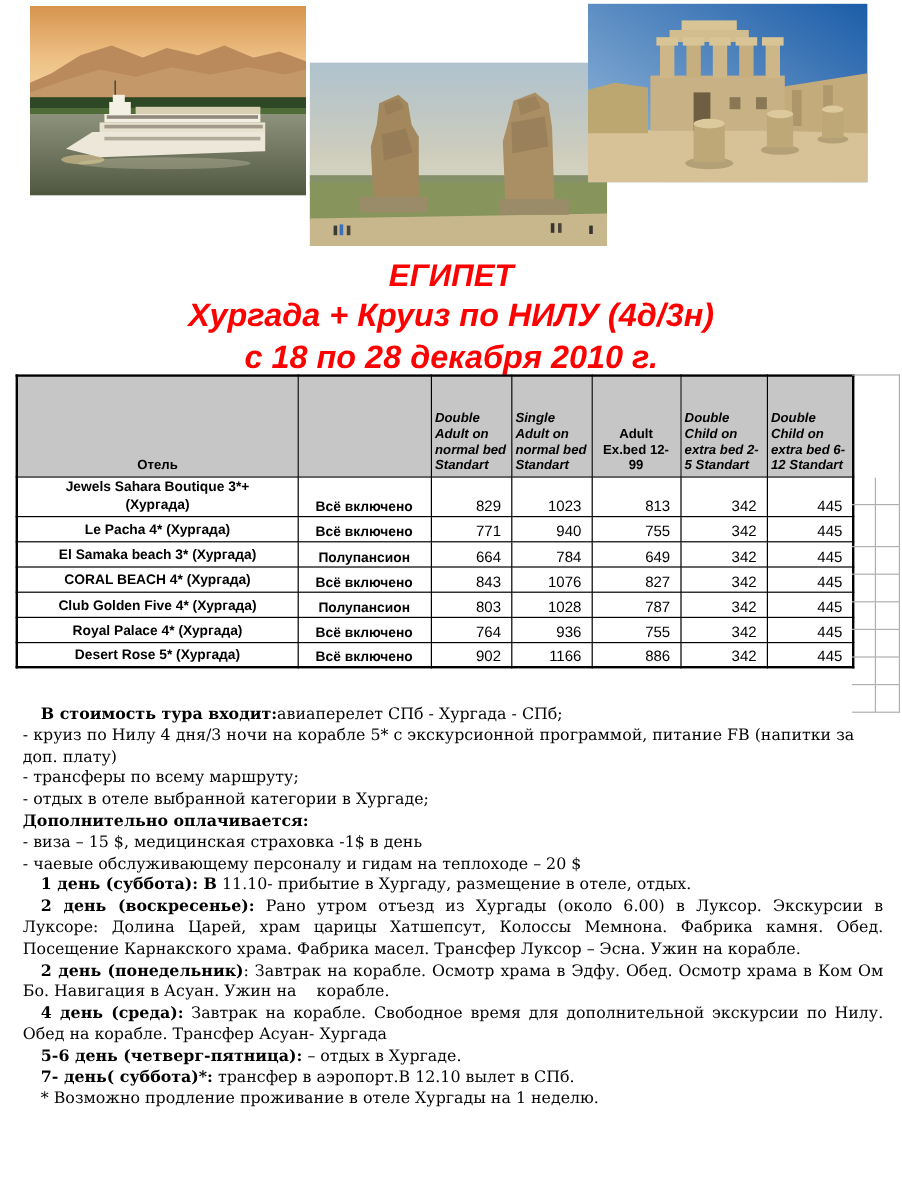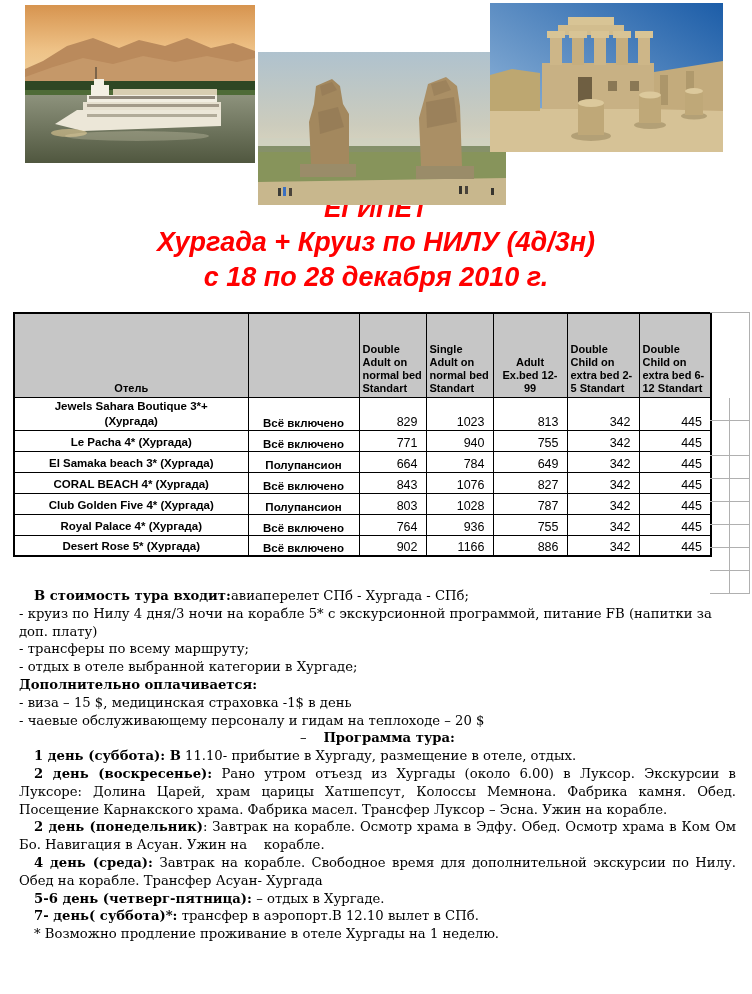--- a/index.html
+++ b/index.html
@@ -7,34 +7,34 @@
        font-family:"Liberation Sans",sans-serif;}
 
   
   .photo{position:absolute;}
   #photo1{left:25px;top:5px;width:230px;height:158px;z-index:1;}
   #photo2{left:258px;top:52px;width:248px;height:153px;z-index:2;}
   #photo3{left:490px;top:3px;width:233px;height:149px;z-index:3;}
   .photo svg{display:block;width:100%;height:100%;}
 
   
-  #title{position:absolute;left:0;top:192px;width:752px;text-align:center;
+  #title{position:absolute;left:0;top:213px;width:752px;text-align:center;
          font-style:italic;font-weight:bold;}
   #title .t1{font-size:26px;line-height:33px;}
   #title .t2{font-size:27px;line-height:35px;}
   #title .t3{font-size:27px;line-height:34px;}
 
   
   #price{position:absolute;left:13px;top:312px;width:697px;border-collapse:collapse;
          table-layout:fixed;border:2px solid #000;}
   #price th,#price td{border:1px solid #000;overflow:hidden;}
   #price thead th{background:#c6c6c6;font-size:11px;font-weight:bold;vertical-align:bottom;
                   padding:2px 3px;line-height:13px;}
   #price thead th.center{text-align:center;}
-  #price thead th.left{text-align:left;}
+  #price thead th.left{text-align:left;font-style:italic;}
   #price thead tr{height:84px;}
   #price tbody tr{height:21px;}
   #price tbody tr.tall{height:33px;}
   #price tbody td{vertical-align:bottom;padding:1px 2px;}
   #price td.hotel{font-weight:bold;font-size:11.5px;text-align:center;white-space:pre-line;line-height:15px;}
   #price td.meal{font-weight:bold;font-size:11.5px;text-align:center;}
   #price td.price{font-size:12.5px;text-align:right;padding-right:8px;font-weight:normal;}
 
   
   #extra-grid{position:absolute;left:710px;top:312px;width:40px;z-index:0;}
@@ -305,21 +305,20 @@
   </div>
 
 <div id="notes">
     <p class="indent"><b>В стоимость тура входит:</b><span>авиаперелет СПб - Хургада - СПб;</span></p>
     <p class=""><span>- круиз по Нилу 4 дня/3 ночи на корабле 5* с экскурсионной программой, питание FB (напитки за доп. плату)</span></p>
     <p class=""><span>- трансферы по всему маршруту;</span></p>
     <p class=""><span>- отдых в отеле выбранной категории в Хургаде;</span></p>
     <p class=""><b>Дополнительно оплачивается:</b></p>
     <p class=""><span>- виза – 15 $, медицинская страховка  -1$ в день</span></p>
     <p class=""><span>- чаевые обслуживающему персоналу и гидам на теплоходе – 20 $</span></p>
-    <p class="center"><span>–&nbsp;&nbsp;&nbsp;&nbsp;</span><b>Программа тура:</b></p>
     <p class="indent"><b>1 день (суббота): В</b><span> 11.10- прибытие в Хургаду, размещение в отеле, отдых.</span></p>
     <p class="indent just"><b>2 день (воскресенье):</b><span> Рано утром отъезд из Хургады (около 6.00) в Луксор. Экскурсии в Луксоре: Долина Царей, храм царицы Хатшепсут, Колоссы Мемнона. Фабрика камня. Обед. Посещение Карнакского храма. Фабрика масел. Трансфер Луксор – Эсна. Ужин на корабле.</span></p>
     <p class="indent just"><b>2 день (понедельник)</b><span>: Завтрак на корабле. Осмотр храма в Эдфу. Обед. Осмотр храма в Ком Ом Бо. Навигация в Асуан. Ужин на&nbsp;&nbsp;&nbsp; корабле.</span></p>
     <p class="indent just"><b>4 день (среда):</b><span> Завтрак на корабле. Свободное время для дополнительной экскурсии по Нилу. Обед на корабле. Трансфер Асуан- Хургада</span></p>
     <p class="indent"><b>5-6 день (четверг-пятница):</b><span> – отдых в Хургаде.</span></p>
     <p class="indent"><b>7- день( суббота)*:</b><span> трансфер в аэропорт.В 12.10 вылет в СПб.</span></p>
     <p class="indent"><span>* Возможно продление проживание в отеле Хургады на 1 неделю.</span></p>
   </div>
 
 </body></html>

